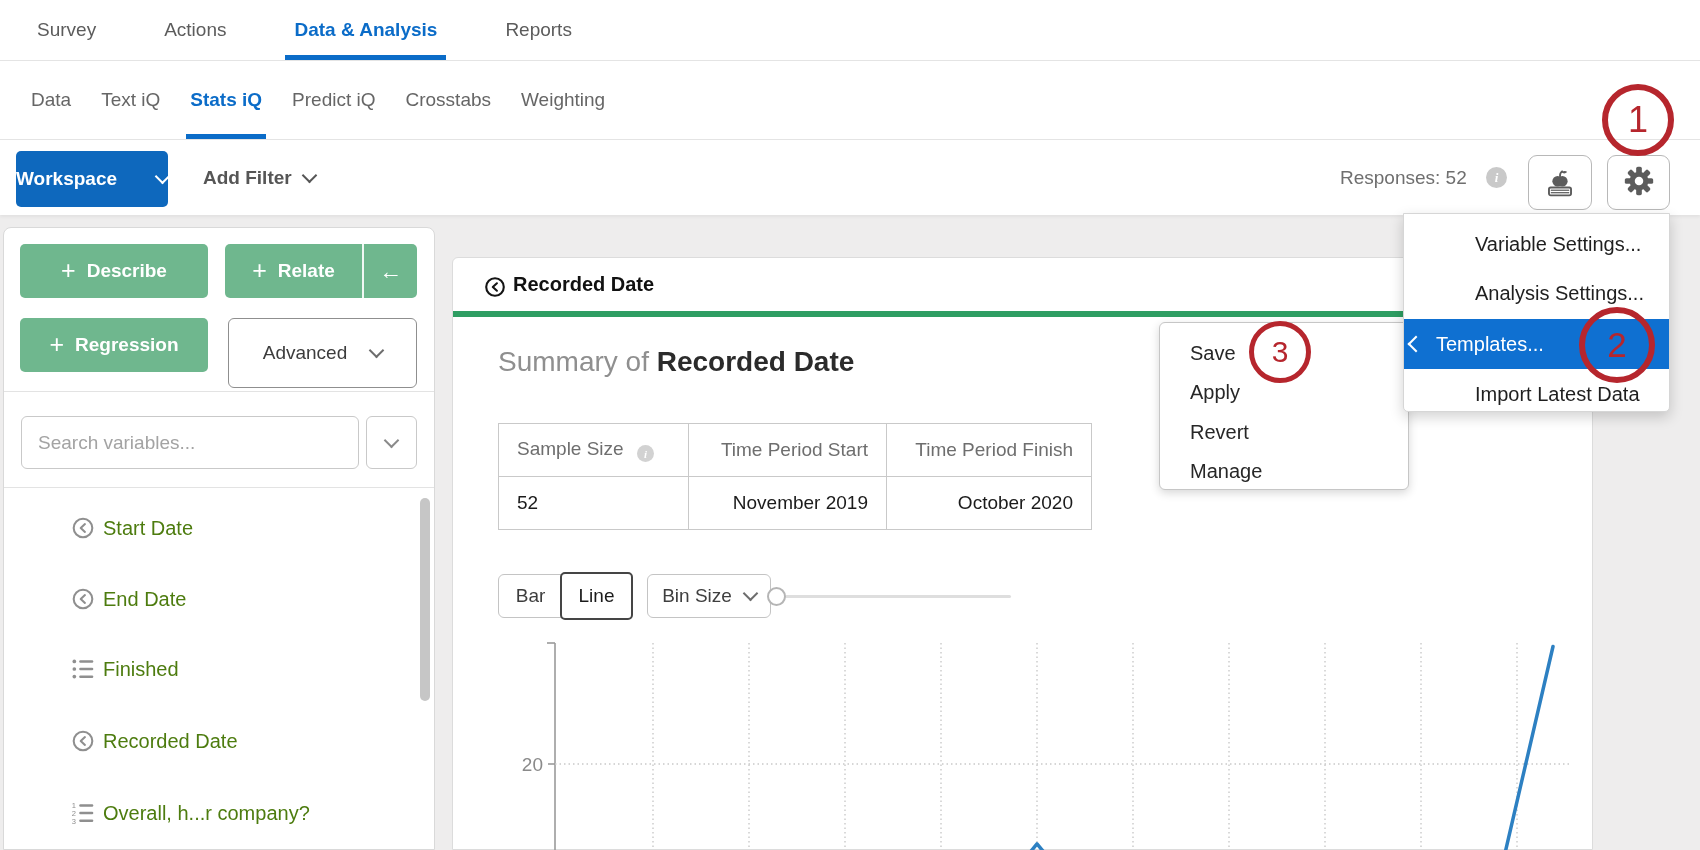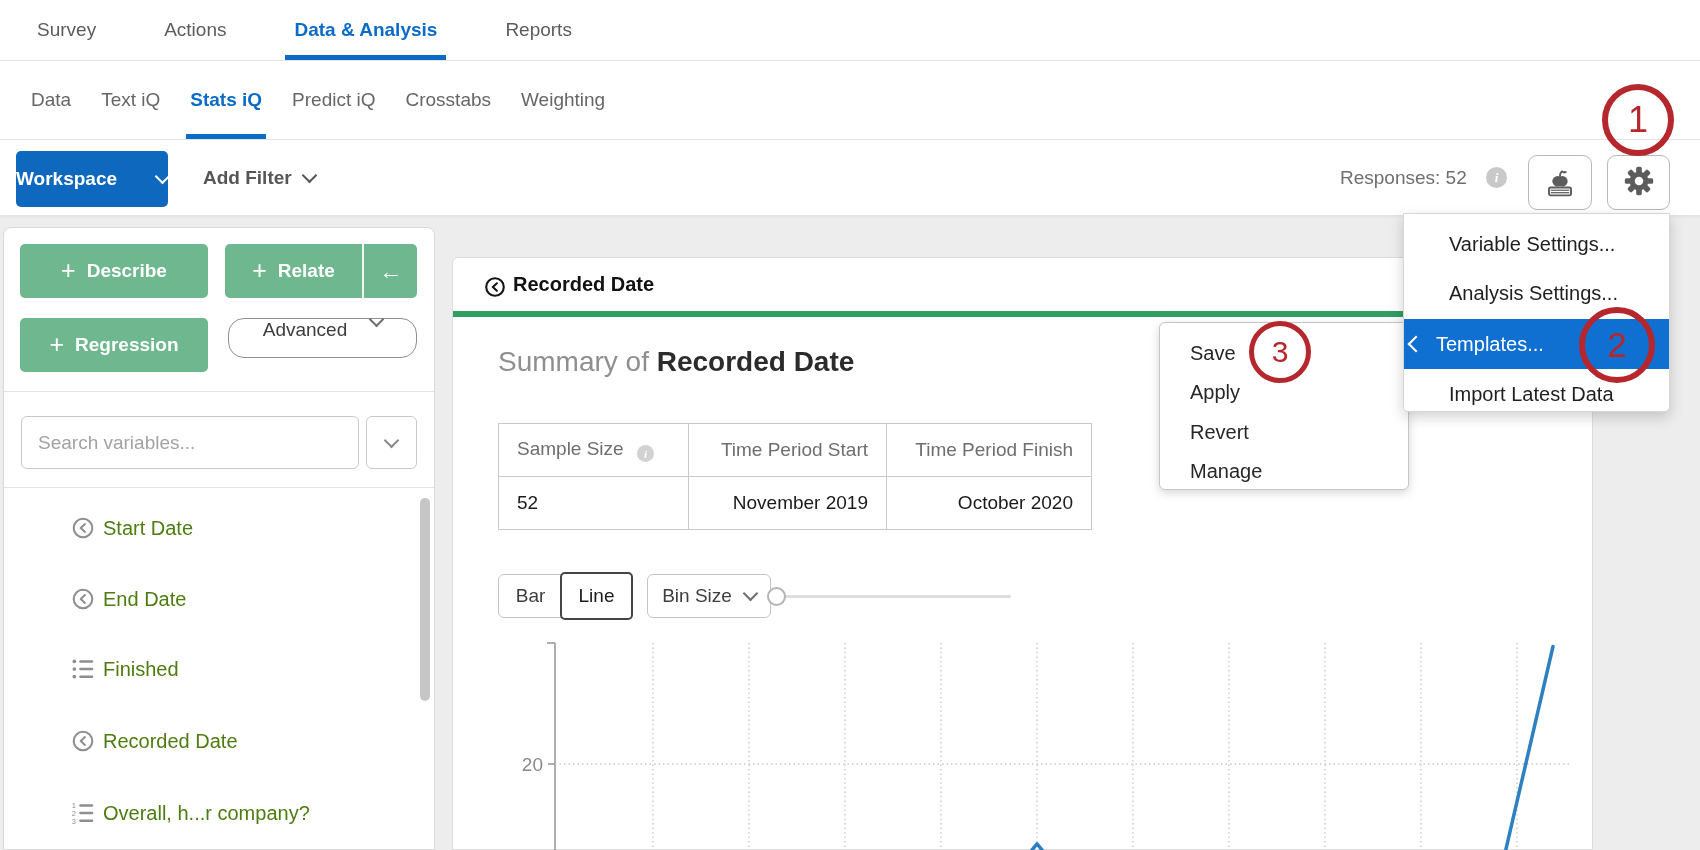--- a/index.html
+++ b/index.html
@@ -41,22 +41,22 @@
   
   .sidebar{left:3px;top:227px;width:432px;height:623px;background:#fff;border:1px solid #d9d9d9;
     border-radius:8px 8px 0 0;box-sizing:border-box;}
   .btn-green{background:#6fb78e;border-radius:5px;color:#fff;display:flex;align-items:center;justify-content:center;
     gap:11px;font-size:19px;font-weight:600;cursor:pointer;}
   .plus{font-size:25px;font-weight:300;line-height:1;margin-top:-2px;}
   .relate-group{left:221px;top:16px;width:192px;height:54px;display:flex;background:#6fb78e;border-radius:5px;color:#fff;overflow:hidden;}
   .relate-main{width:137px;display:flex;align-items:center;justify-content:center;gap:11px;font-size:19px;font-weight:600;cursor:pointer;}
   .relate-div{width:2px;background:rgba(255,255,255,0.9);margin:0;}
   .relate-arrow{flex:1;display:flex;align-items:center;justify-content:center;font-size:23px;cursor:pointer;}
-  .advanced-btn{left:224px;top:90px;width:189px;height:40px;background:#fff;border:1px solid #8f8f8f;border-radius:16px;
-    color:#3c3c3c;display:flex;justify-content:center;gap:24px;font-size:19px;cursor:pointer;box-sizing:border-box;}
+  .advanced-btn{left:224px;top:90px;width:189px;height:70px;background:#fff;border:1px solid #8f8f8f;border-radius:6px;
+    color:#3c3c3c;display:flex;align-items:center;justify-content:center;gap:24px;font-size:19px;cursor:pointer;box-sizing:border-box;}
   .hdiv{left:0;width:430px;height:1px;background:#e3e3e3;}
   .search-input{left:17px;top:188px;width:338px;height:53px;border:1px solid #c9c9c9;border-radius:6px;box-sizing:border-box;
     padding:0 16px;font-size:19px;color:#333;font-family:"Liberation Sans",sans-serif;outline:none;}
   .search-input::placeholder{color:#a3a3a3;}
   .search-dd{left:362px;top:188px;width:51px;height:53px;border:1px solid #c9c9c9;border-radius:6px;background:#fff;
     display:flex;align-items:center;justify-content:center;color:#8a8a8a;cursor:pointer;box-sizing:border-box;}
   .var-item{left:0;width:416px;height:48px;display:flex;align-items:center;padding-left:66px;box-sizing:border-box;cursor:pointer;}
   .var-item .vicon{width:26px;height:26px;color:#8f8f8f;flex:none;}
   .var-item .vlabel{margin-left:7px;font-size:20px;font-weight:500;color:#4d7c0f;white-space:nowrap;}
   .scroll-thumb{left:416px;top:270px;width:10px;height:203px;background:#c6c6c6;border-radius:5px;cursor:pointer;}
@@ -85,21 +85,21 @@
     box-sizing:border-box;cursor:pointer;z-index:2;}
   .chart-wrap{left:0;top:373px;width:1141px;height:220px;}
   
   .submenu{left:1159px;top:322px;width:250px;height:168px;background:#fff;border:1px solid #c6c6c6;border-radius:6px;
     box-shadow:0 3px 10px rgba(0,0,0,0.16);z-index:20;box-sizing:border-box;}
   .submenu .mi{position:absolute;left:0;width:100%;height:40px;display:flex;align-items:center;
     padding-left:30px;box-sizing:border-box;font-size:20px;color:#272727;cursor:pointer;}
   .settings-menu{left:1403px;top:213px;width:267px;height:199px;background:#fff;border:1px solid #d6d6d6;
     border-radius:0 0 5px 5px;box-shadow:0 5px 14px rgba(0,0,0,0.18);z-index:30;box-sizing:border-box;}
   .settings-menu .mi{position:absolute;left:0;width:100%;height:40px;display:flex;align-items:center;
-    padding-left:45px;box-sizing:border-box;font-size:20px;color:#1f1f1f;cursor:pointer;}
+    padding-left:71px;box-sizing:border-box;font-size:20px;color:#1f1f1f;cursor:pointer;}
   .settings-menu .mi.hl{height:50px;background:#0f70d1;color:#fff;padding-left:6px;gap:14px;}
   
   .num-circle{border:6px solid #b6262d;border-radius:50%;color:#b6262d;display:flex;align-items:center;
     justify-content:center;font-weight:500;background:transparent;z-index:40;box-sizing:border-box;}
 </style>
 </head>
 <body>
 
 <div class="abs content-bg"></div>
 

